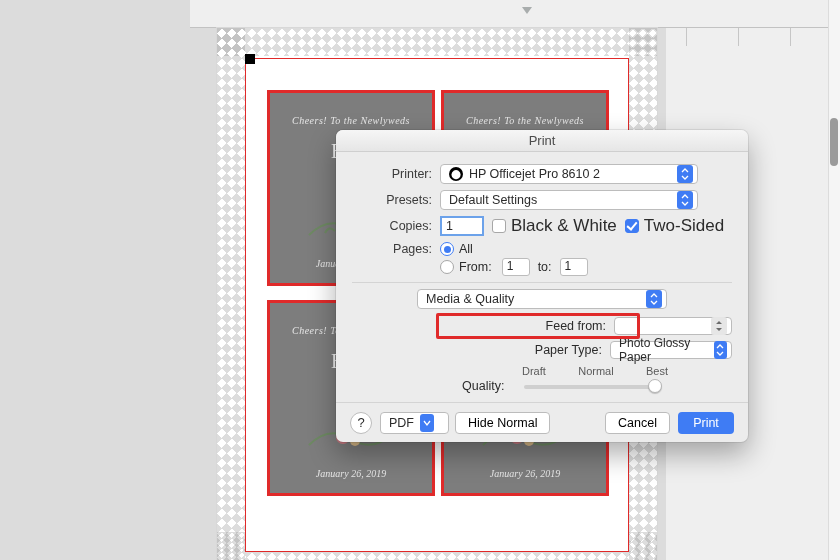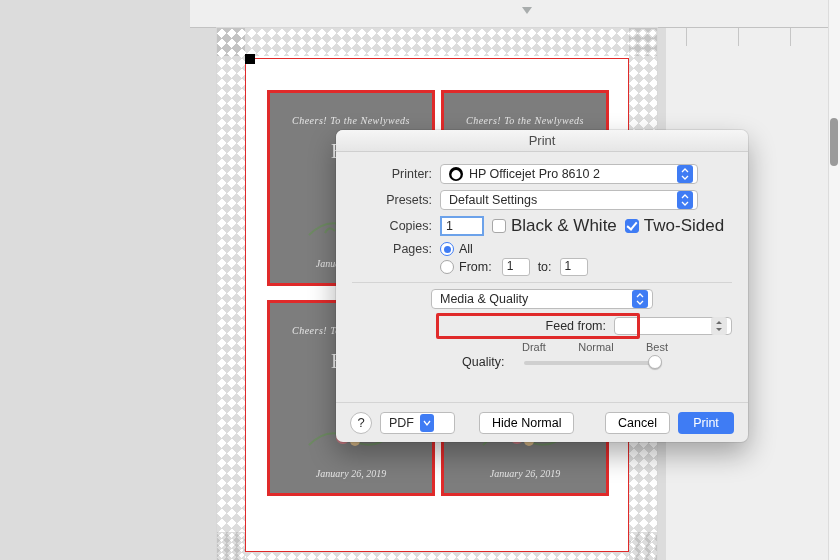--- a/index.html
+++ b/index.html
@@ -207,21 +207,21 @@
     background: #3f7cf4;
     border-radius: 3px;
   }
   .popup .cap svg { width: 8px; height: 12px; }
 
   .popup.small {
     height: 18px; font-size: 12px;
   }
 
   .popup.wide { width: 258px; justify-content: space-between; }
-  .popup.med  { width: 222px; justify-content: space-between; align-items: center; }
+  .popup.med  { width: 250px; justify-content: space-between; align-items: center; }
   .popup.feed { width: 118px; justify-content: flex-end; background:#fff; }
   .popup.feed .cap { background:#e6e6e6; }
   .popup.feed .cap svg path { fill:#6b6b6b; }
 
   .popup.paper { width: 122px; justify-content: space-between; }
 
   .bullet {
     display:inline-block;
     width:14px;height:14px;
     border-radius:50%;
@@ -367,23 +367,23 @@
     font-size:13px;
     line-height:20px; text-align:center;
     margin-right:8px;
   }
   .pdf-btn {
     display:inline-flex;align-items:center;
     height:22px;
     border:1px solid #bcbcbc;
     border-radius:4px;
     background:#fff;
-    padding: 0 20px 0 8px;
+    padding: 0 14px 0 8px;
     font-size:12.5px;
-    margin-right:24px;
+    margin-right:6px;
   }
   .pdf-btn .cap {
     width:14px;height:18px;background:#3f7cf4;border-radius:3px;
     margin-left:6px;display:inline-flex;align-items:center;justify-content:center;
   }
   .pdf-btn .cap svg{width:8px;height:8px;}
   .pill-btn {
     height:22px;
     border:1px solid #bcbcbc;
     border-radius:4px;
@@ -578,20 +578,31 @@
       <div class="lbl2">Feed from:</div>
       <div class="popup feed small">
         <span class="cap">
           <svg viewBox="0 0 8 12">
               <path d="M1 4 L4 1 L7 4 M1 8 L4 11 L7 8" fill="#6b6b6b"></path>
             </svg>
         </span>
       </div>
     </div>
 
+    <div class="paper-row" style="position:relative">
+      <div class="lbl2">Paper Type:</div>
+      <div class="popup paper small">
+        <span>Photo Glossy Paper</span>
+        <span class="cap">
+          <svg viewBox="0 0 8 12">
+              <path d="M1 4 L4 1 L7 4 M1 8 L4 11 L7 8" stroke="#fff" stroke-width="1.3" fill="none"></path>
+            </svg>
+        </span>
+      </div>
+    </div>
 
     <div class="quality-row">
       <div class="qticks">
         <span>Draft</span>
         <span>Normal</span>
         <span>Best</span>
       </div>
       <div class="qlabel">Quality:</div>
       <div class="slider-track"></div>
       <div class="slider-knob"></div>

